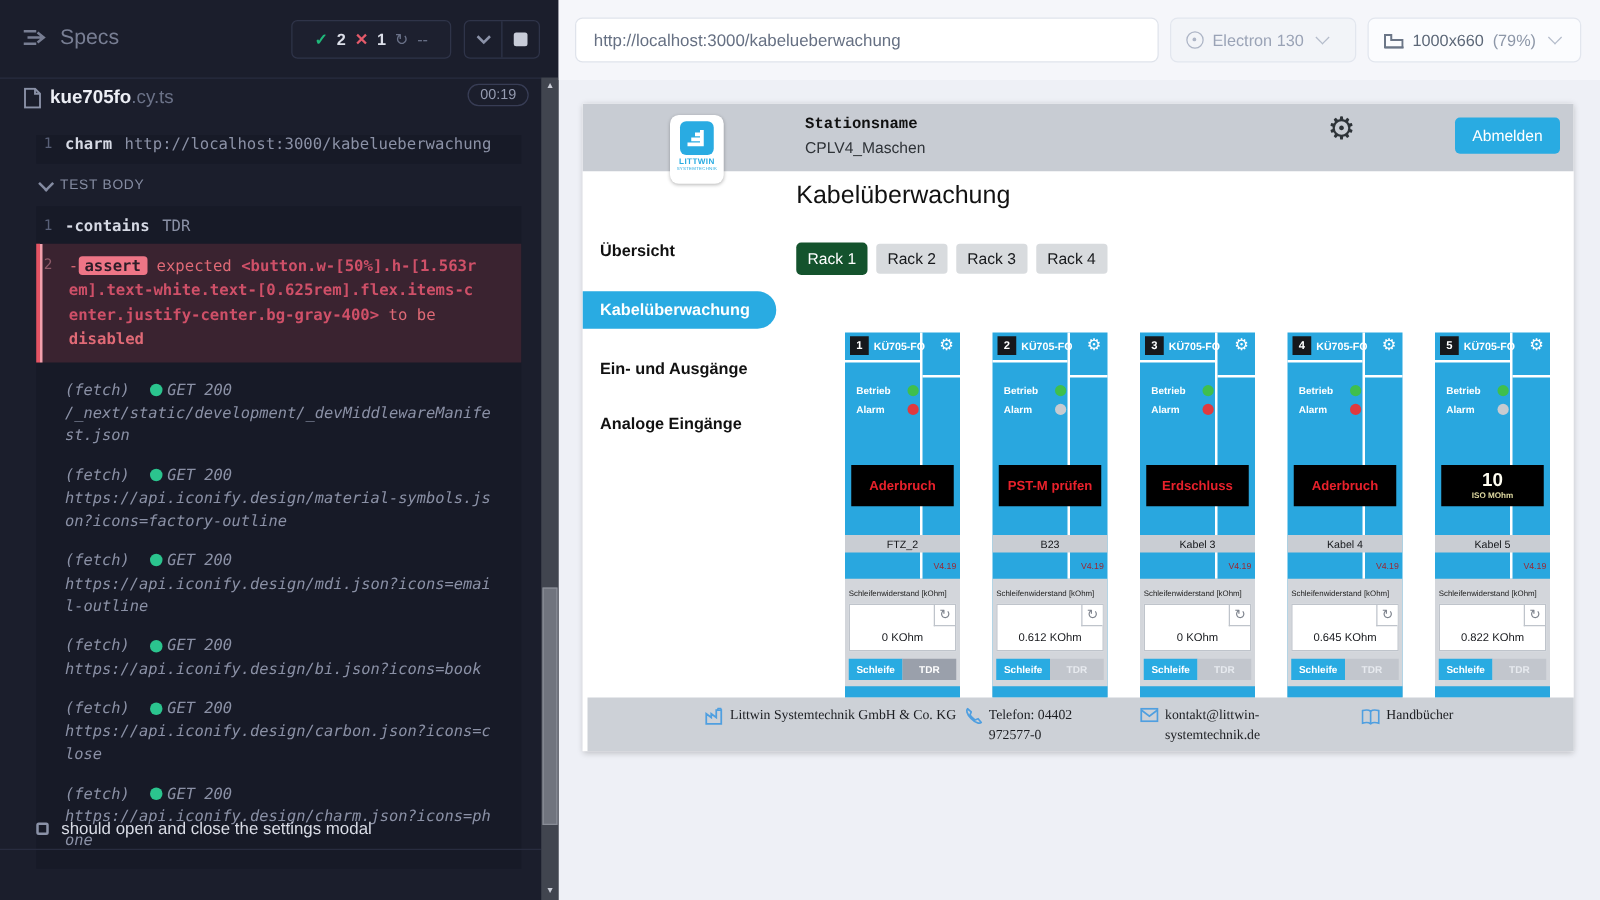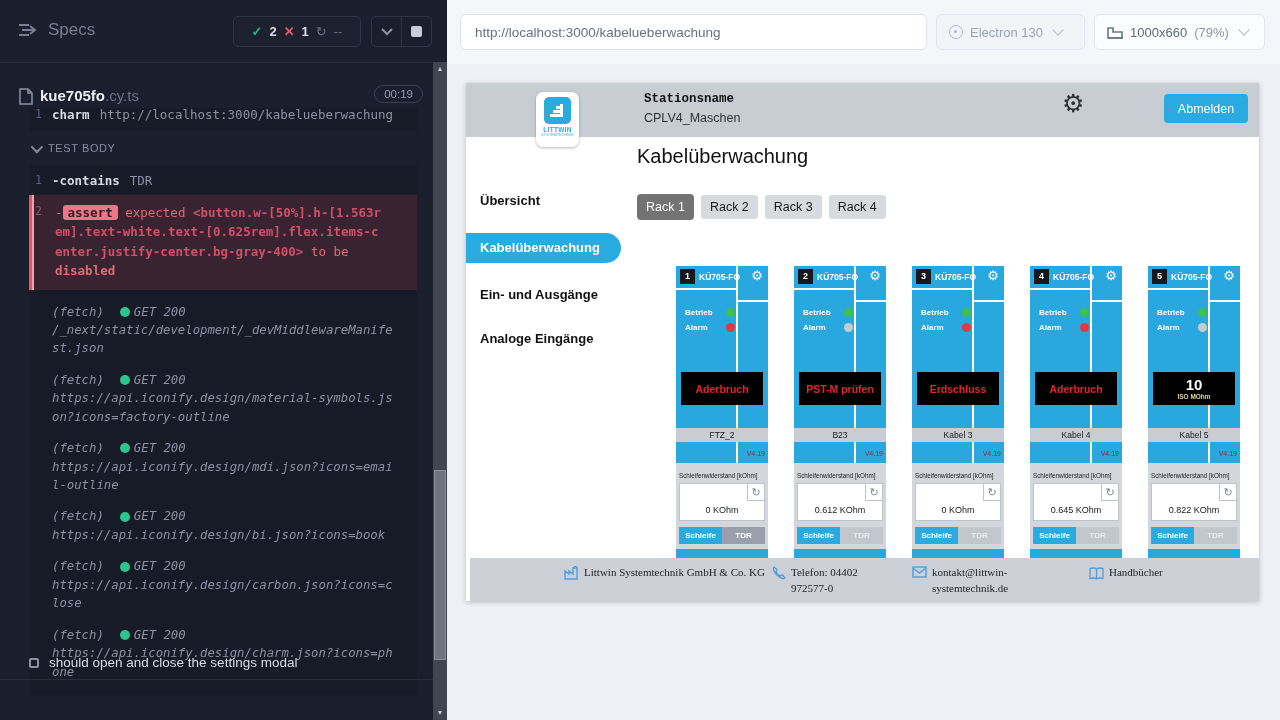--- a/index.html
+++ b/index.html
@@ -12,21 +12,21 @@
   #specs-btn { position:absolute; left:18px; top:20px; display:flex; gap:10px; align-items:center; color:#787e93; font-size:17px; }
   #cy-stats { position:absolute; left:233px; top:16px; width:128px; height:31px; border:1px solid #2f3449; border-radius:5px; background:#20243466; display:flex; align-items:center; justify-content:center; gap:7px; font-size:13px; font-weight:bold; }
   .stat-num { color:#dcdfe9; }
   .stat-muted { color:#6a7188; font-weight:normal; }
   #cy-controls { position:absolute; left:371px; top:16px; width:61px; height:31px; border:1px solid #2f3449; border-radius:5px; display:flex; }
   #cy-controls .cell { flex:1; display:flex; align-items:center; justify-content:center; }
   #cy-controls .cell + .cell { border-left:1px solid #2f3449; }
   .stop-sq { width:11px; height:11px; background:#c8ccd8; border-radius:2px; }
   #cy-divider1 { position:absolute; left:0; top:62px; width:433px; height:1px; background:#282c3f; }
 
-  #spec-row { position:absolute; left:0; top:79px; width:433px; height:34px; }
+  #spec-row { position:absolute; left:0; top:61px; width:433px; height:34px; }
   #spec-name { position:absolute; left:40px; top:8px; font-size:15px; font-weight:bold; color:#eceef5; }
   #spec-ext { font-weight:normal; color:#6b7288; }
   #spec-time { position:absolute; right:10px; top:6px; border:1px solid #383d55; border-radius:11px; padding:2px 9px; font-size:11.5px; color:#959bb0; }
 
   .mono { font-family:"DejaVu Sans Mono",monospace; }
   #cmd-log { position:absolute; left:29px; top:108px; width:388px; }
   #visit-row { height:23px; overflow:hidden; background:#171a27; position:relative; }
   #visit-inner { position:absolute; top:-8px; left:0; right:0; height:28px; display:flex; align-items:center; font-size:12.5px; }
   .lnum { width:23px; padding-left:6px; color:#596078; font-size:11.5px; flex-shrink:0; }
   .cmd-name { color:#d6d9e4; font-weight:bold; margin-right:10px; }
@@ -80,21 +80,21 @@
   #logo-sq svg { position:absolute; left:4px; top:4px; }
   #logo-line1 { font-size:6.5px; font-weight:bold; color:#29abe2; letter-spacing:.3px; }
   #logo-line2 { font-size:3.5px; color:#29abe2; letter-spacing:.2px; }
 
   .side-item { position:absolute; left:14px; font-size:13px; font-weight:bold; color:#111; }
   #side-pill { position:absolute; left:0; top:150px; width:155px; height:30px; background:#29abe2; border-radius:0 15px 15px 0; color:#fff; font-weight:bold; font-size:13px; line-height:30px; padding-left:14px; }
 
   #page-title { position:absolute; left:171px; top:62px; font-size:20px; color:#111; }
   #tabs { position:absolute; left:171px; top:111px; display:flex; gap:7px; align-items:center; }
   .tab { height:24px; padding:0 9px; background:#d8dbde; color:#17191c; font-size:12.5px; border:none; border-radius:3px; font-family:"Liberation Sans",sans-serif; }
-  .tab.active { height:26px; background:#737373; color:#fff; border-radius:4px; }
+  .tab.active { height:26px; background:#14532d; color:#fff; border-radius:4px; }
 
   
   .card { position:absolute; top:183px; width:92px; height:292px; background:#29a7df; z-index:1; }
   .card .vline { position:absolute; left:60px; top:0; width:2px; height:197px; background:#fff; }
   .card .hline-l { position:absolute; left:0; top:22px; width:60px; height:2px; background:#fff; }
   .card .hline-r { position:absolute; left:62px; top:34px; width:30px; height:2px; background:#fff; }
   .card .badge { position:absolute; left:4px; top:3px; width:15px; height:15px; background:#16181c; color:#fff; font-size:9px; font-weight:bold; text-align:center; line-height:15px; }
   .card .model { position:absolute; left:23px; top:6px; font-size:8.5px; font-weight:bold; color:#fff; }
   .card .gear { position:absolute; right:5px; top:2px; color:#fff; font-size:13px; }
   .led-row { position:absolute; left:9px; display:flex; align-items:center; gap:8px; }

